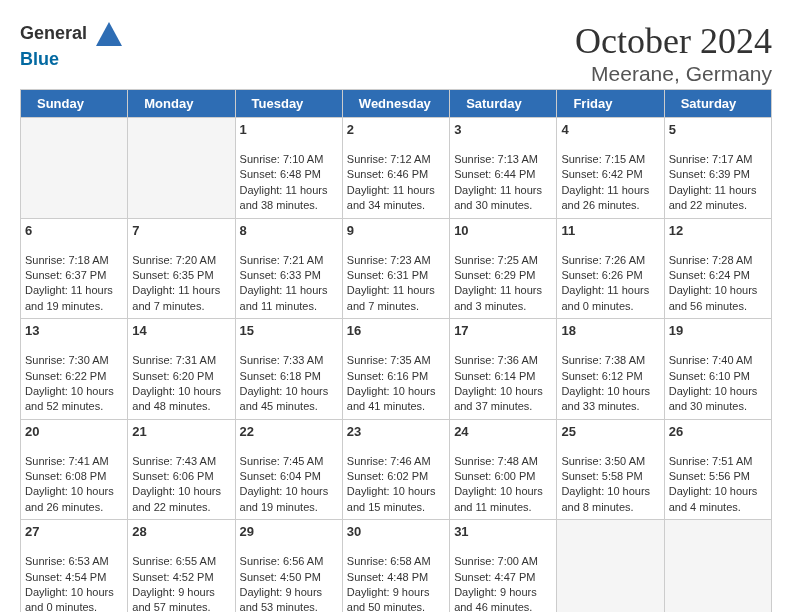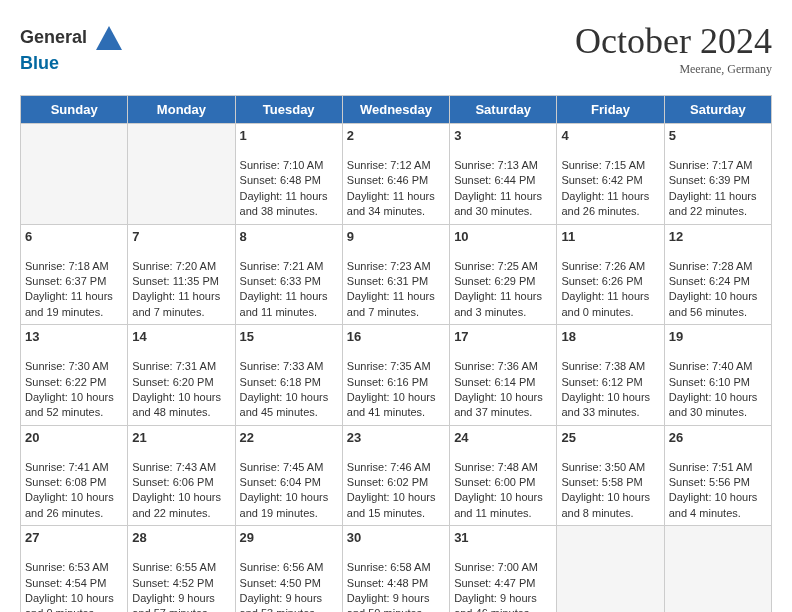--- a/index.html
+++ b/index.html
@@ -6,22 +6,22 @@
     body {
       font-family: Arial, sans-serif;
       background: #fff;
       width: 792px;
       min-height: 612px;
       padding: 20px;
     }
     .header {
       display: flex;
       justify-content: space-between;
-      align-items: center;
-      margin-bottom: 18px;
+      align-items: flex-start;
+      margin-bottom: 3px;
     }
     .logo {
       display: flex;
       align-items: center;
     }
     .logo-text-general {
       font-size: 18px;
       font-weight: bold;
       color: #333;
       line-height: 1.1;
@@ -40,36 +40,35 @@
     .title-section {
       text-align: right;
     }
     .month-title {
       font-size: 36px;
       color: #333;
       font-weight: normal;
       font-family: Liberation Serif, serif;
     }
     .location {
-      font-size: 12px;
+      font-size: 21px;
       color: #555;
-      font-family: Liberation Serif, serif;
     }
     table {
       width: 100%;
       border-collapse: collapse;
       table-layout: fixed;
     }
     th {
       background-color: #2e6db4;
       color: white;
-      padding: 6px 6px;
+      padding: 6px 16px;
       font-size: 13px;
       font-weight: bold;
-      text-align: center;
+      text-align: left;
       border: 1px solid #ccc;
     }
     td {
       border: 1px solid #ccc;
       vertical-align: top;
       padding: 4px;
       height: 90px;
       font-size: 11px;
       color: #333;
       background: #fff;
@@ -178,21 +177,21 @@
           <div class="day-info">
             <div>Sunrise: 7:18 AM</div>
             <div>Sunset: 6:37 PM</div>
             <div>Daylight: 11 hours and 19 minutes.</div>
           </div>
         </td>
         <td>
           <div class="day-num">7</div>
           <div class="day-info">
             <div>Sunrise: 7:20 AM</div>
-            <div>Sunset: 11:35 PM</div>
+            <div>Sunset: 6:35 PM</div>
             <div>Daylight: 11 hours and 7 minutes.</div>
           </div>
         </td>
         <td>
           <div class="day-num">8</div>
           <div class="day-info">
             <div>Sunrise: 7:21 AM</div>
             <div>Sunset: 6:33 PM</div>
             <div>Daylight: 11 hours and 11 minutes.</div>
           </div>

